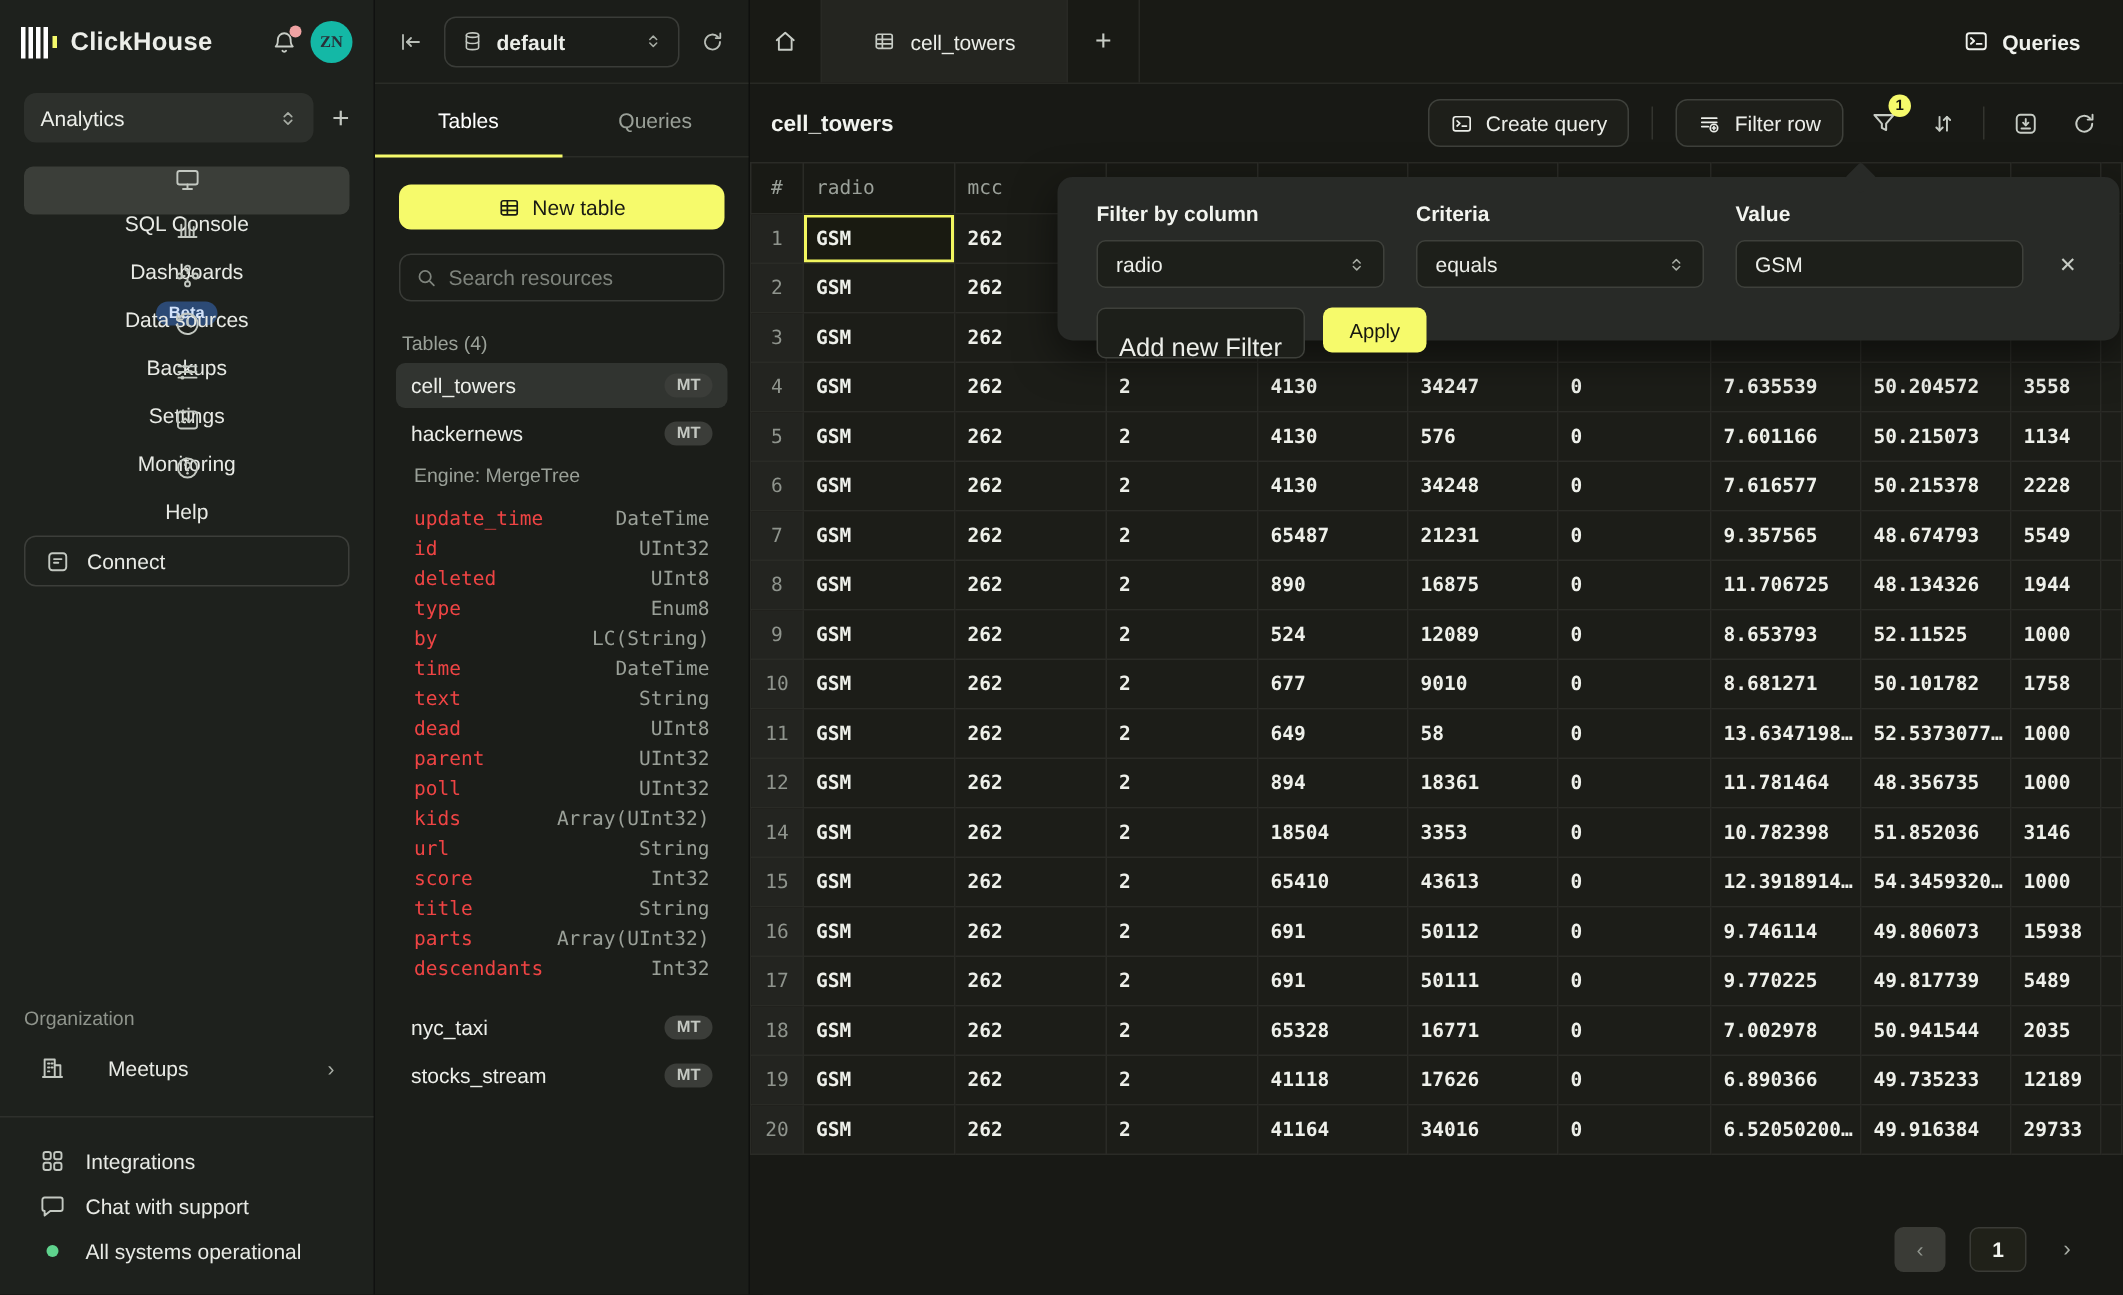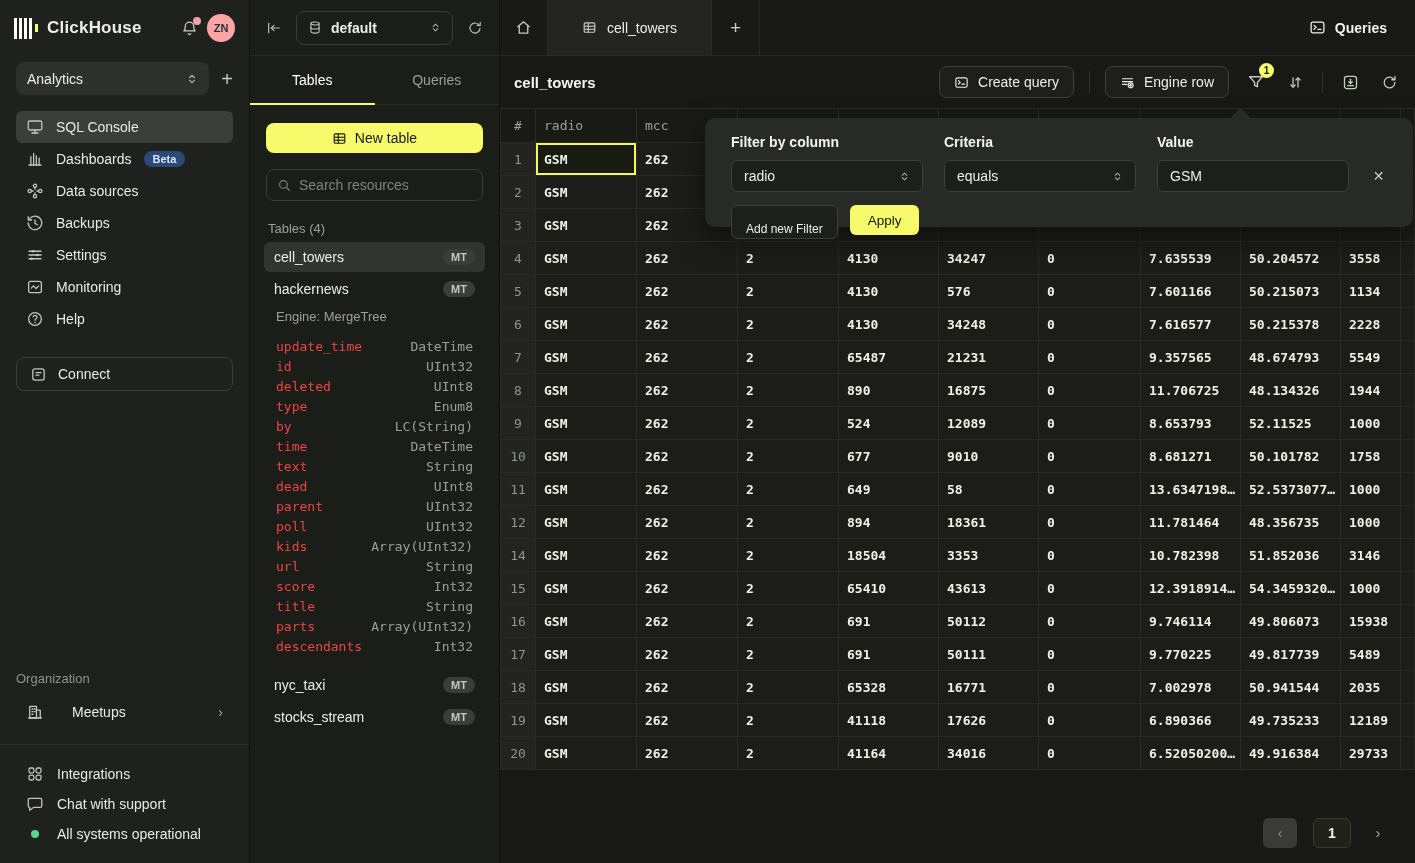--- a/index.html
+++ b/index.html
@@ -11,30 +11,30 @@
   .sidebar { position:absolute; left:0; top:0; width:250px; height:863px;
              background:#1e211d; display:flex; flex-direction:column; border-right:1px solid #101110; }
   .sb-header { height:56px; display:flex; align-items:center; padding:0 14px; flex:none; }
   .logo { display:flex; align-items:center; gap:2px; margin-right:9px; }
   .logo .bar { width:3px; height:21px; background:#fff; }
   .logo .dot { width:3px; height:8px; background:#f6fa6b; margin-left:1px; }
   .brand { font-size:17px; font-weight:700; letter-spacing:.2px; }
   .sb-header-right { margin-left:auto; display:flex; align-items:center; gap:9px; }
   .bell-wrap { position:relative; color:#c7ccc5; }
   .bell-dot { position:absolute; top:-3px; right:-3px; width:8px; height:8px; border-radius:50%; background:#f0a3a3; }
-  .avatar { width:28px; height:28px; border-radius:50%; background:#fca5a5; color:#283139;
-            font-size:11px; font-weight:700; display:flex; align-items:center; justify-content:center; }
+  .avatar { width:28px; height:28px; border-radius:50%; background:#14b8a6; color:#283139;
+            font-size:11px; font-weight:700; display:flex; align-items:center; justify-content:center;font-family:Liberation Serif, serif; }
   .workspace-row { display:flex; align-items:center; gap:12px; padding:6px 16px 12px; flex:none; }
   .workspace-select { flex:1; height:33px; background:#2d302c; border-radius:8px; display:flex;
                       align-items:center; padding:0 11px; font-size:14px; color:#eceee9; cursor:pointer; }
   .workspace-select .chev { margin-left:auto; color:#a7aca4; }
   .plus-btn { color:#c2c7c0; font-size:20px; line-height:1; cursor:pointer; }
   .menu { padding:4px 16px 0; flex:none; }
   .menu-item { height:32px; display:flex; align-items:center; gap:12px; padding:0 10px;
-               border-radius:6px; font-size:14px; color:#e8eae5; cursor:pointer; }
+               border-radius:6px; font-size:14px; color:#e8eae5; cursor:pointer;flex-direction:column; }
   .menu-item.active { background:#3b3e39; }
   .mi-icon { width:18px; color:#c3c8c1; display:flex; justify-content:center; }
   .beta-pill { margin-left:0; background:#2c4a75; color:#d3e3fb; font-size:11px; font-weight:600;
                padding:2px 9px; border-radius:999px; }
   .connect-wrap { padding:22px 16px 0; flex:none; }
   .connect-btn { height:34px; border:1px solid #3c3e3a; border-radius:8px; display:flex; align-items:center;
                  gap:11px; padding:0 12px; font-size:14px; color:#e8eae5; cursor:pointer; }
   .sb-bottom { margin-top:auto; padding-bottom:14px; }
   .org-label { padding:0 16px 10px; font-size:13px; color:#8f948c; }
   .org-item { height:32px; margin:0 16px; display:flex; align-items:center; gap:28px; padding:0 10px;
@@ -133,21 +133,21 @@
              padding:16px 26px 0; align-items:center; }
   .fp-label { font-size:14px; font-weight:700; color:#f2f4ef; }
   .fp-field { height:32px; background:#1d1f1a; border:1px solid #3e403b; border-radius:6px; display:flex;
               align-items:center; padding:0 12px; font-size:14px; color:#eceee9; cursor:pointer; }
   .fp-field .chev { margin-left:auto; color:#a7aca4; }
   .fp-field input { background:transparent; border:none; outline:none; color:#eceee9; font-size:14px;
                     width:100%; font-family:inherit; }
   .fp-close { color:#c7ccc5; font-size:14px; justify-self:center; cursor:pointer; }
   .fp-actions { display:flex; gap:12px; padding:13px 26px; }
   .fp-add { height:30px; padding:16px 14px; background:#1d1f1a; border:1px solid #3e403b; border-radius:6px;
-            color:#eceee9; font-size:12px; cursor:pointer; font-family:inherit; }
+            color:#eceee9; font-size:17px; cursor:pointer; font-family:inherit; }
   .fp-apply { height:30px; padding:0 18px; background:#f6fa6b; border:none; border-radius:6px; color:#17180f;
               font-size:13.5px; font-weight:500; cursor:pointer; font-family:inherit; }
 </style>
 </head>
 <body>
 
 <div class="sidebar">
   <div class="sb-header">
     <div class="logo">
       <div class="bar"></div>
@@ -527,21 +527,21 @@
         <span>
           <svg width="15" height="15" viewBox="0 0 24 24" fill="none" stroke="currentColor" stroke-width="1.8" stroke-linecap="round">
               <path d="M4 6h16"></path>
               <path d="M4 10.5h16"></path>
               <path d="M4 15h7"></path>
               <circle cx="17" cy="16.5" r="4"></circle>
               <path d="M17 14.8v3.4"></path>
               <path d="M15.3 16.5h3.4"></path>
             </svg>
         </span>
-        <span>Engine row</span>
+        <span>Filter row</span>
       </button>
       <div class="icon-btn">
         <svg width="18" height="18" viewBox="0 0 24 24" fill="none" stroke="currentColor" stroke-width="1.8" stroke-linejoin="round">
             <path d="M3.5 5h17l-6.6 7.5v5.8l-3.8-1.9v-3.9z"></path>
           </svg>
         <div class="filter-badge">1</div>
       </div>
       <div class="icon-btn">
         <svg width="17" height="17" viewBox="0 0 24 24" fill="none" stroke="currentColor" stroke-width="1.8" stroke-linecap="round" stroke-linejoin="round">
             <path d="M8.5 5.5v13"></path>

